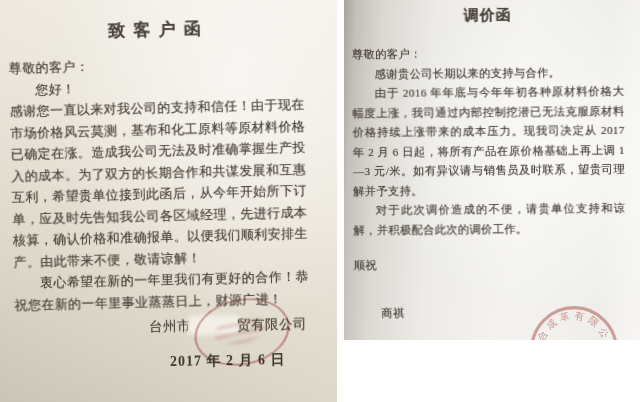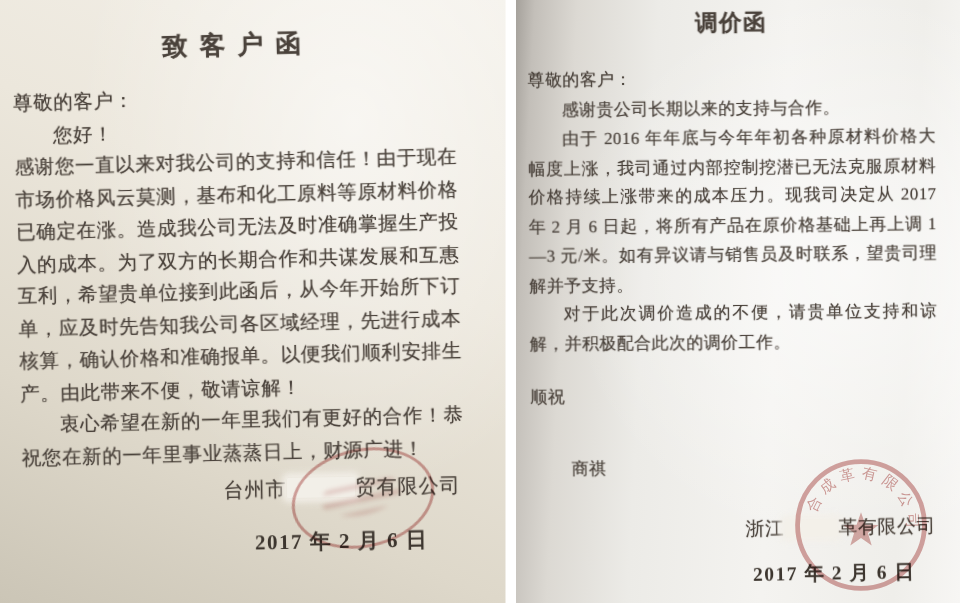--- a/index.html
+++ b/index.html
@@ -11,21 +11,21 @@
   
   .page-left{
     width:337px;height:402px;position:relative;overflow:hidden;flex:none;
     background:
       radial-gradient(ellipse at 70% 20%, rgba(255,255,255,.55) 0%, rgba(255,255,255,0) 55%),
       linear-gradient(205deg,#f4f1ea 0%,#ece7dc 38%,#ded8ca 72%,#cbc5b6 100%);
   }
   .page-gap{width:7px;height:402px;flex:none;background:#ffffff;}
   
   .page-right{
-    width:296px;height:402px;position:relative;overflow:hidden;flex:none;
+    width:296px;height:340px;position:relative;overflow:hidden;flex:none;
     background:
       radial-gradient(ellipse at 75% 45%, rgba(255,255,255,.6) 0%, rgba(255,255,255,0) 60%),
       linear-gradient(93deg,#a5a19b 0%,#c3bfb9 4%,#dcd9d3 13%,#ecebe7 30%,#f4f3f0 58%,#efeeea 86%,#f7f6f4 100%);
   }
   
   .letter-body{
     position:absolute;left:0;top:0;right:0;bottom:0;
     color:#4a423b;
     filter:blur(.3px);
     text-shadow:0 0 .7px rgba(74,66,59,.55);

